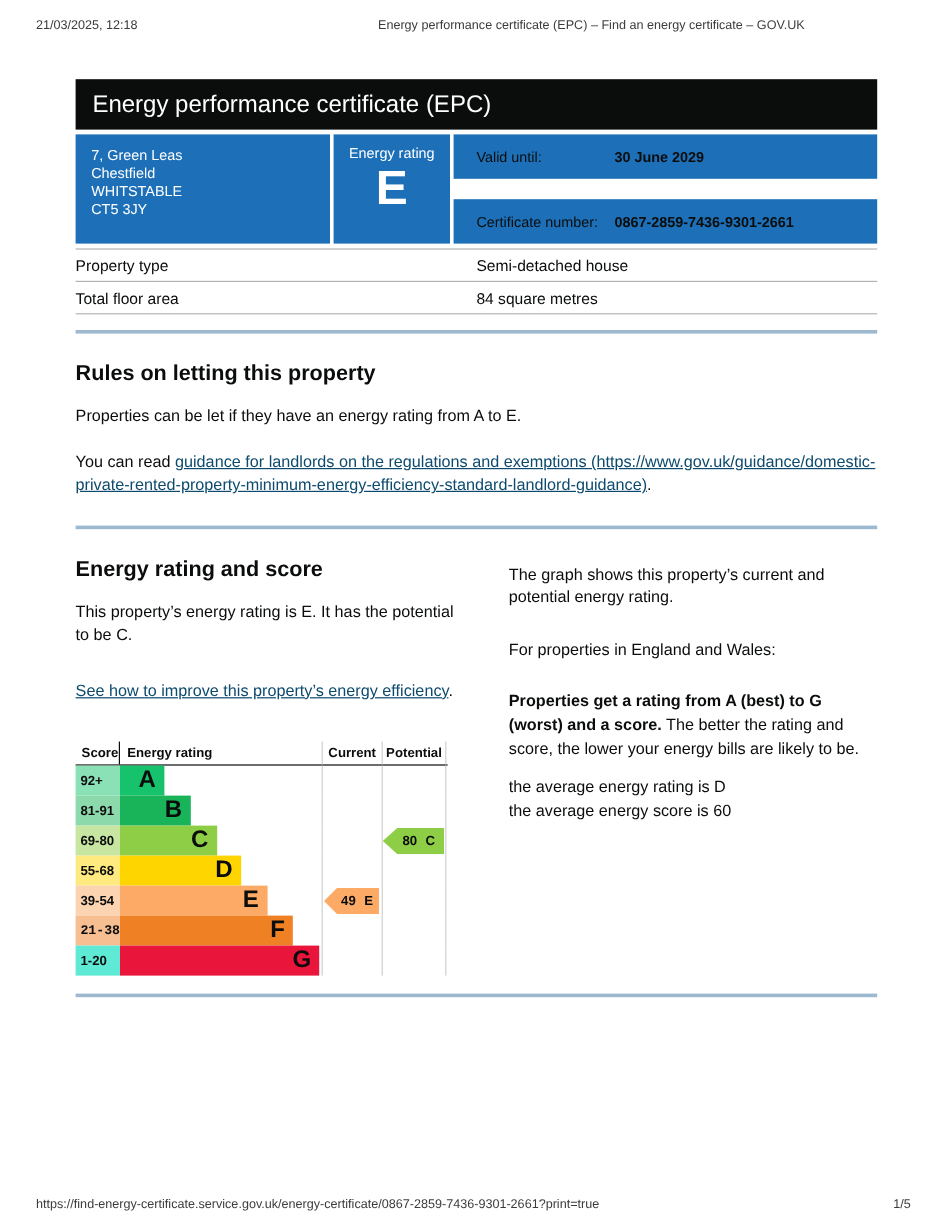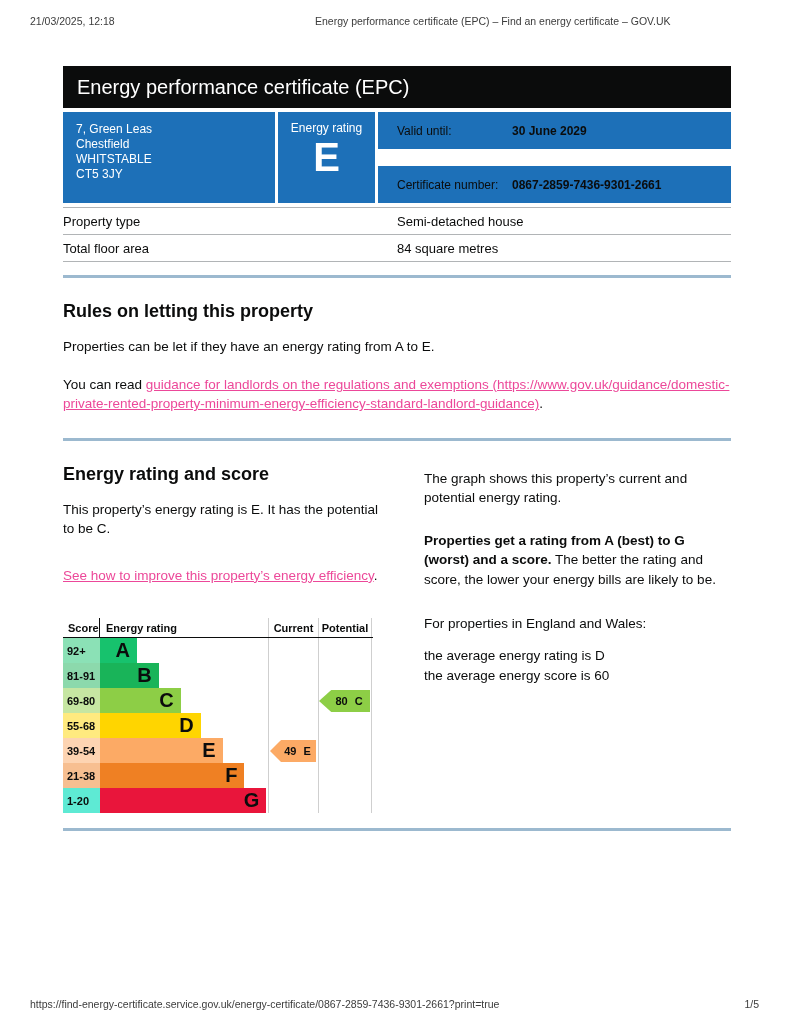--- a/index.html
+++ b/index.html
@@ -38,21 +38,21 @@
   .summary { margin-top: 4px; }
   .summary .srow { display: flex; border-top: 1px solid #b1b4b6; padding: 6px 0 5px 0; font-size: 13px; }
   .summary .srow:last-child { border-bottom: 1px solid #b1b4b6; }
   .summary .k { width: 334px; }
   .summary .v { flex: 1; }
 
   .sep { border: none; border-top: 3px solid #9cb9cf; margin-top: 13px; }
 
   h2.section { font-size: 18px; font-weight: bold; margin-top: 23px; }
   p.body { font-size: 13.5px; line-height: 1.45; margin-top: 15px; }
-  a.lnk { color: #ec4899; text-decoration: underline; text-align: right; }
+  a.lnk { color: #0c4a6e; text-decoration: underline; text-align: right; }
 
   .cols { display: flex; margin-top: 0; }
   .col-left { width: 322px; }
   .col-right { width: 307px; margin-left: 39px; }
   .col-right p.body:first-child { margin-top: 28px; }
 
   .see-link { display: inline-block; margin-top: 27px; font-size: 13.5px; line-height: 1.45; }
 
   
   .epc { position: relative; width: 310px; margin-top: 33px; font-size: 11px; }
@@ -188,21 +188,21 @@
               <div class="epc-score" style="background: rgb(253, 212, 178);">39-54</div>
               <div class="epc-barwrap">
                 <div class="epc-bar" style="background: rgb(252, 170, 101); width: 73%;">
                   <span class="epc-letter">E</span>
                 </div>
               </div>
               <div class="epc-cur-col"></div>
               <div class="epc-pot-col"></div>
             </div>
             <div class="epc-row">
-              <div class="epc-score" style="background: rgb(247, 191, 145);">21-38</div>
+              <div class="epc-score" style="background: rgb(247, 191, 145); font-family: Liberation Mono, monospace;">21-38</div>
               <div class="epc-barwrap">
                 <div class="epc-bar" style="background: rgb(239, 128, 35); width: 86%;">
                   <span class="epc-letter">F</span>
                 </div>
               </div>
               <div class="epc-cur-col"></div>
               <div class="epc-pot-col"></div>
             </div>
             <div class="epc-row">
               <div class="epc-score" style="background: #5eead4;">1-20</div>
@@ -221,22 +221,22 @@
         </div>
         <div class="epc-arrow" id="potential-arrow" style="background: rgb(141, 206, 70); left: 256px; width: 51px; top: 71.5px;">
           <span>80</span>
             <span>C</span>
         </div>
       </div>
     </div>
 
     <div class="col-right">
       <p class="body">The graph shows this property’s current and potential energy rating.</p>
+      <p class="body" style="margin-top:24px;">For properties in England and Wales:</p>
       <p class="body" style="margin-top:23px;"><strong>Properties get a rating from A (best) to G (worst) and a score.</strong><span> The better the rating and score, the lower your energy bills are likely to be.</span></p>
-      <p class="body" style="margin-top:24px;">For properties in England and Wales:</p>
       <p class="body" style="margin-top:13px;"><span>the average energy rating is D</span><br><span>the average energy score is 60</span></p>
     </div>
   </div>
 
   <hr class="sep epc-sep">
 </div>
 
 <div class="print-foot">
   <span>https://find-energy-certificate.service.gov.uk/energy-certificate/0867-2859-7436-9301-2661?print=true</span>
   <span>1/5</span>

